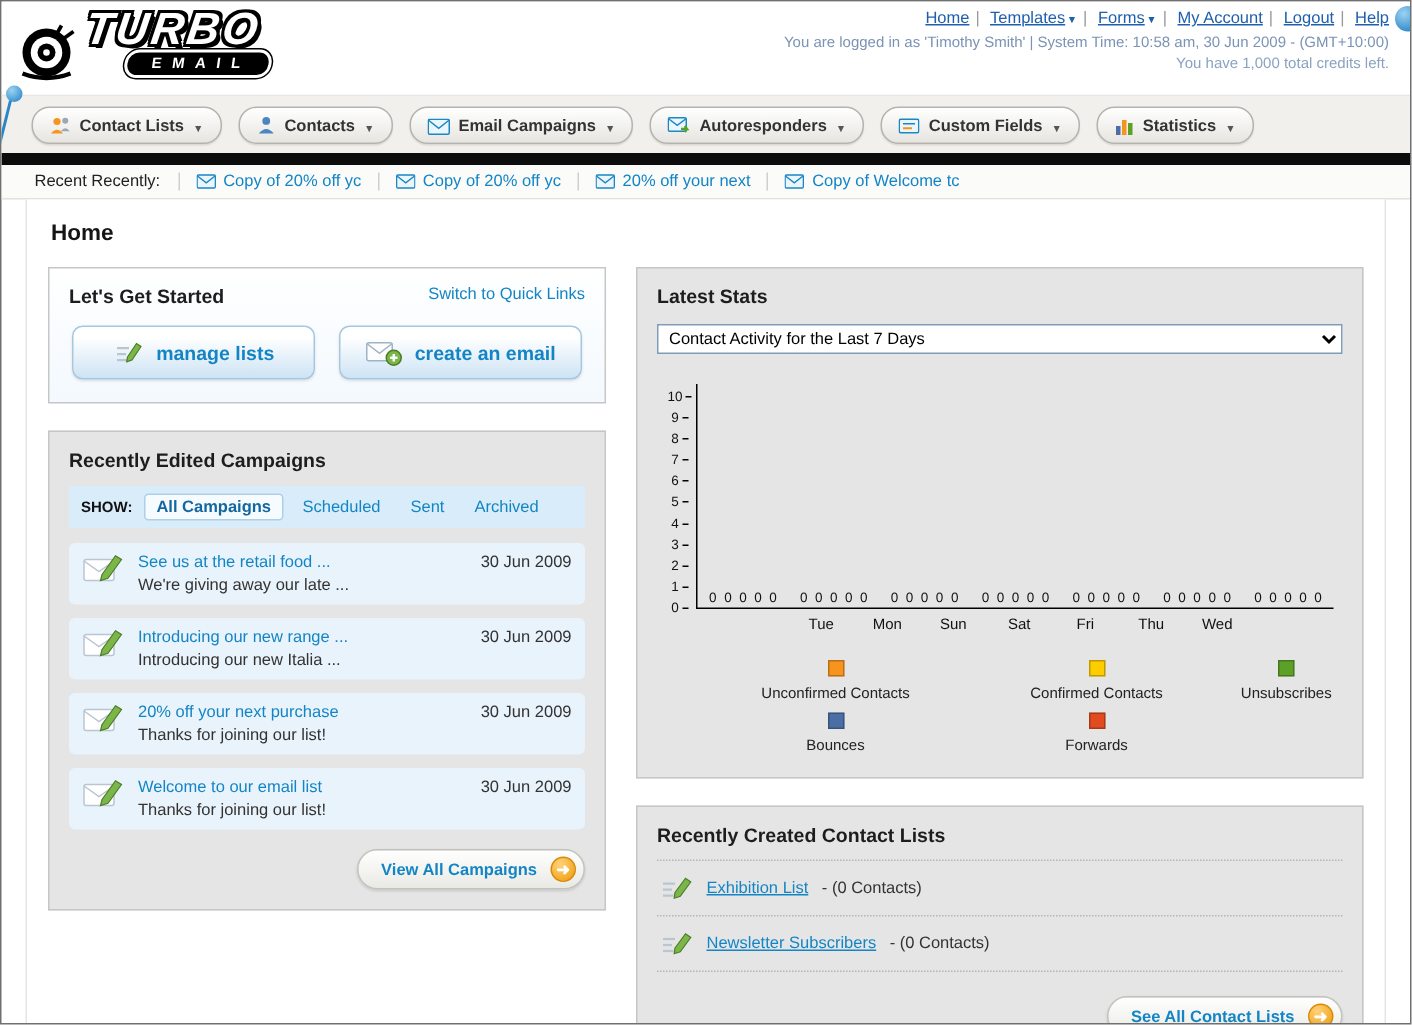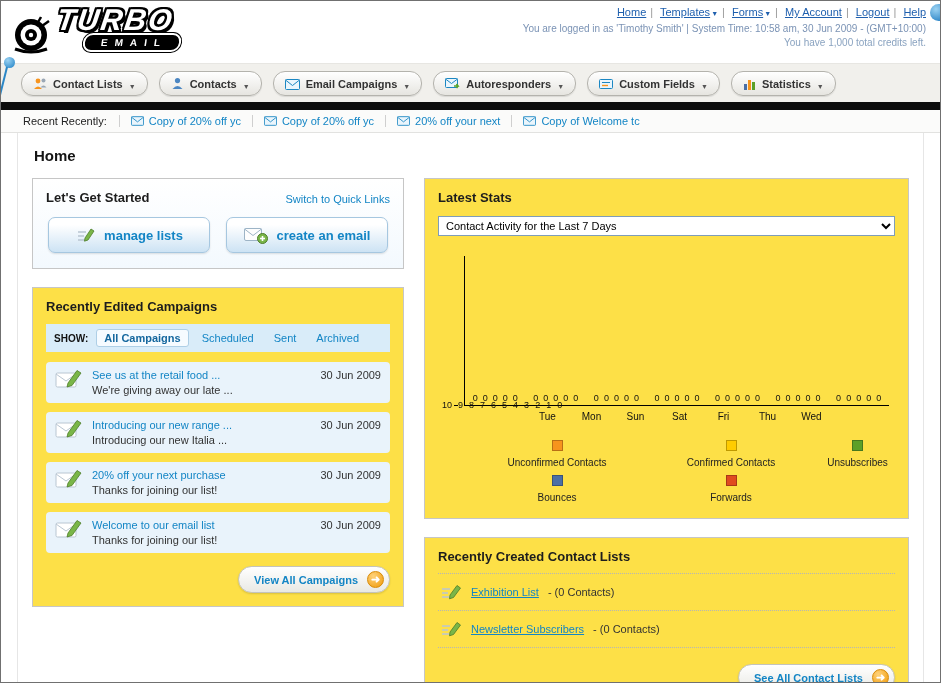--- a/index.html
+++ b/index.html
@@ -59,22 +59,22 @@
   .recent-item { display:flex; align-items:center; gap:5px; padding:0 11px; border-left:1px solid #cfcfcf; color:#1385c5; cursor:pointer; }
   .recent-item:first-of-type { border-left:none; padding-left:0; }
 
   
   .content-frame { margin:0 16px; border-left:1px solid #e6e6e6; border-right:1px solid #e6e6e6; border-bottom:1px solid #dcdcdc; padding:10px 14px 14px; min-height:534px; background:#fff; }
   .page-title { font-size:15px; font-weight:bold; color:#151515; margin:4px 0 14px 2px; }
   .columns { display:flex; gap:20px; align-items:flex-start; }
   .col-left { width:372px; flex:none; }
   .col-right { flex:1; }
 
-  .panel { border:1px solid #c6c6c6; background:#fde047; margin-bottom:18px; padding:11px 13px; }
-  .panel-header-row { display:flex; justify-content:space-between; align-items:flex-end; }
+  .panel { border:1px solid #c6c6c6; background:#e5e5e5; margin-bottom:18px; padding:11px 13px; }
+  .panel-header-row { display:flex; justify-content:space-between; align-items:flex-start; }
   .panel-title { font-size:13px; font-weight:bold; color:#1d1d1d; }
   .teal-link { color:#1385c5; cursor:pointer; }
 
   
   .panel.get-started { background:linear-gradient(#ffffff,#f3f9fe); }
   .gs-buttons { display:flex; gap:16px; margin-top:12px; padding:0 2px 4px; }
   .gs-btn {
     flex:1; display:flex; align-items:center; justify-content:center; gap:9px;
     background:linear-gradient(#ffffff 20%,#cde3f4); border:1px solid #a6c7e0; border-radius:7px;
     padding:8px 4px; color:#1385c5; font-weight:bold; font-size:13px; cursor:pointer;
@@ -101,21 +101,21 @@
   .orange-arrow {
     width:17px; height:17px; border-radius:50%; flex:none;
     background:radial-gradient(circle at 35% 28%, #ffd27a, #f09a08);
     color:#fff; display:flex; align-items:center; justify-content:center; font-size:11px; font-weight:bold;
     border:1px solid #d88a06;
   }
 
   
   .stats-select { width:100%; font-size:11px; font-family:inherit; padding:2px 3px; border:1px solid #7f9db9; margin:11px 0 20px; background:#fff; }
   .chart { display:flex; margin:0 6px 0 4px; }
-  .y-axis { display:flex; flex-direction:row; justify-content:space-between; align-items:flex-end; height:150px; width:22px; font-size:9px; color:#111; }
+  .y-axis { display:flex; flex-direction:column; justify-content:space-between; align-items:center; height:150px; width:22px; font-size:9px; color:#111; }
   .ytick { display:flex; align-items:center; gap:2px; line-height:1; transform:translateY(4px); }
   .ytick::after { content:""; display:inline-block; width:4px; height:1px; background:#000; }
   .plot { flex:1; height:150px; border-left:1px solid #000; border-bottom:1px solid #000; display:flex; justify-content:space-around; align-items:flex-end; }
   .bar-group { display:flex; align-items:flex-end; gap:5px; }
   .bar-value { font-size:9px; color:#111; line-height:1; margin-bottom:2px; }
   .x-labels { display:flex; justify-content:center; margin-left:26px; padding-top:5px; font-size:10px; color:#111; }
   .xlabel { width:44px; text-align:center; }
   .legend { display:grid; grid-template-columns:170px 170px 1fr; gap:7px 4px; margin:18px 0 4px 34px; font-size:10px; color:#222; }
   .legend-item { display:flex; align-items:center; gap:6px;flex-direction:column; }
   .legend-swatch { width:11px; height:11px; flex:none; display:inline-block; border:1px solid rgba(0,0,0,.25); }

